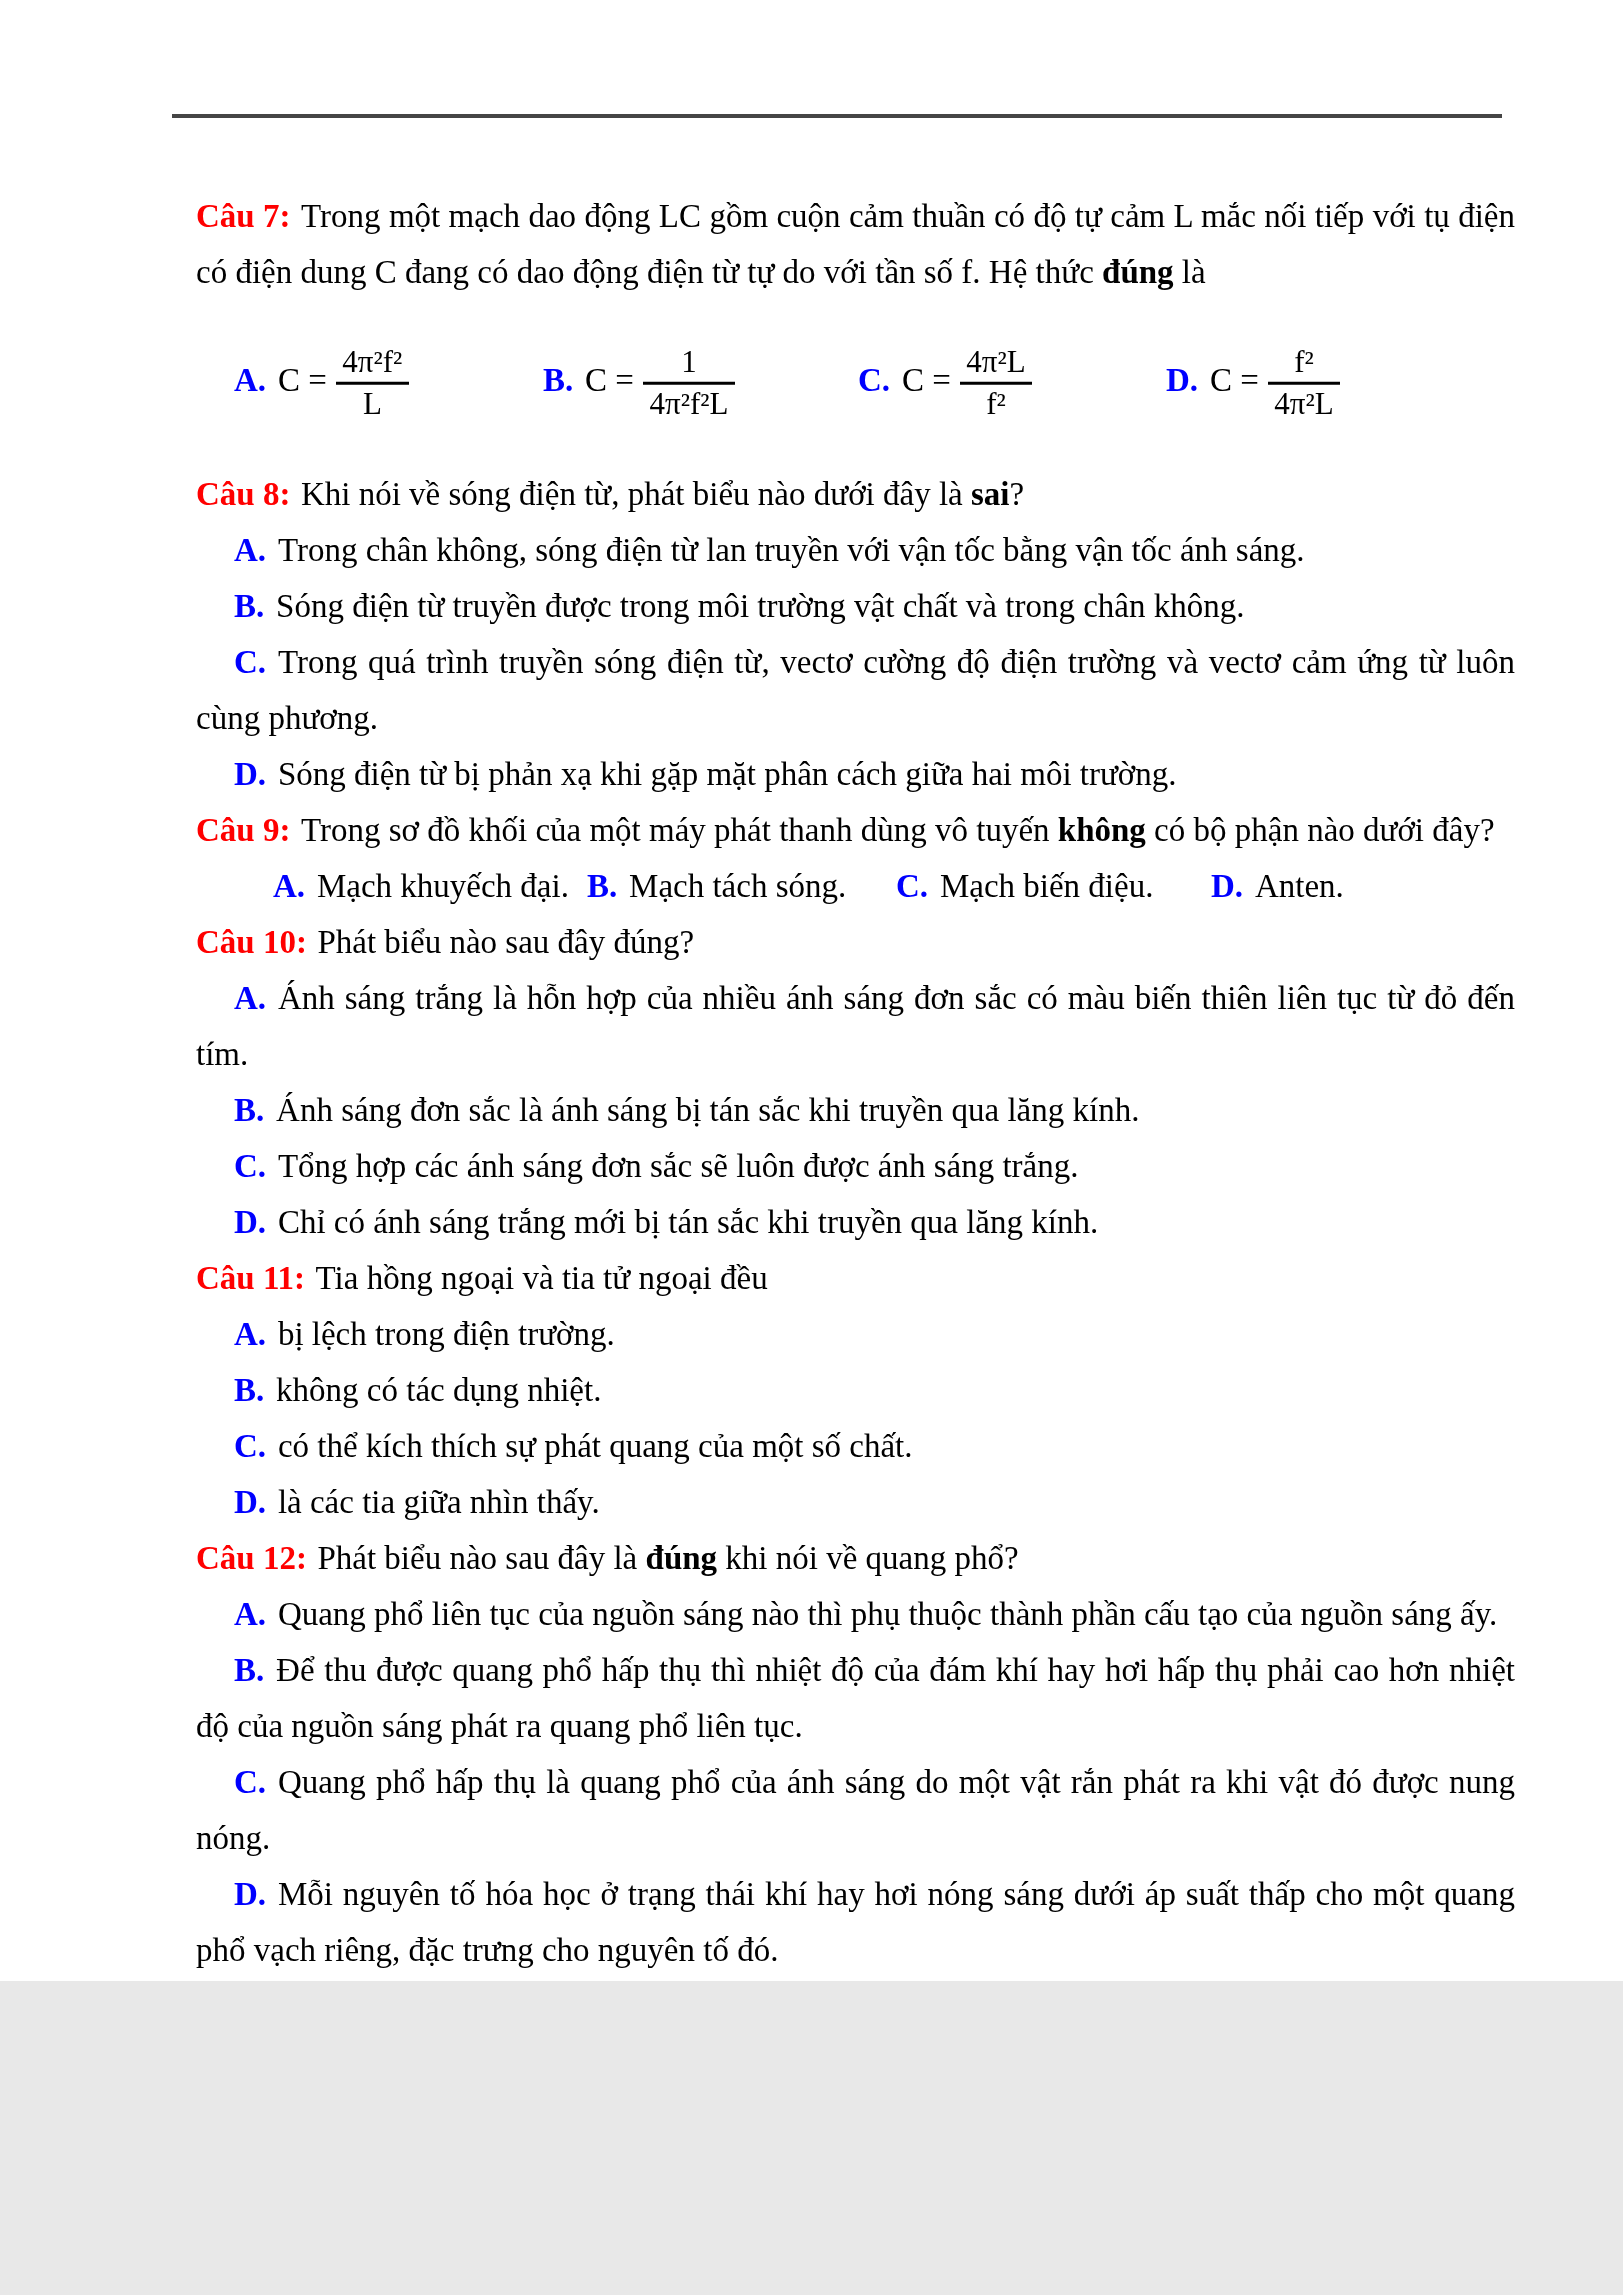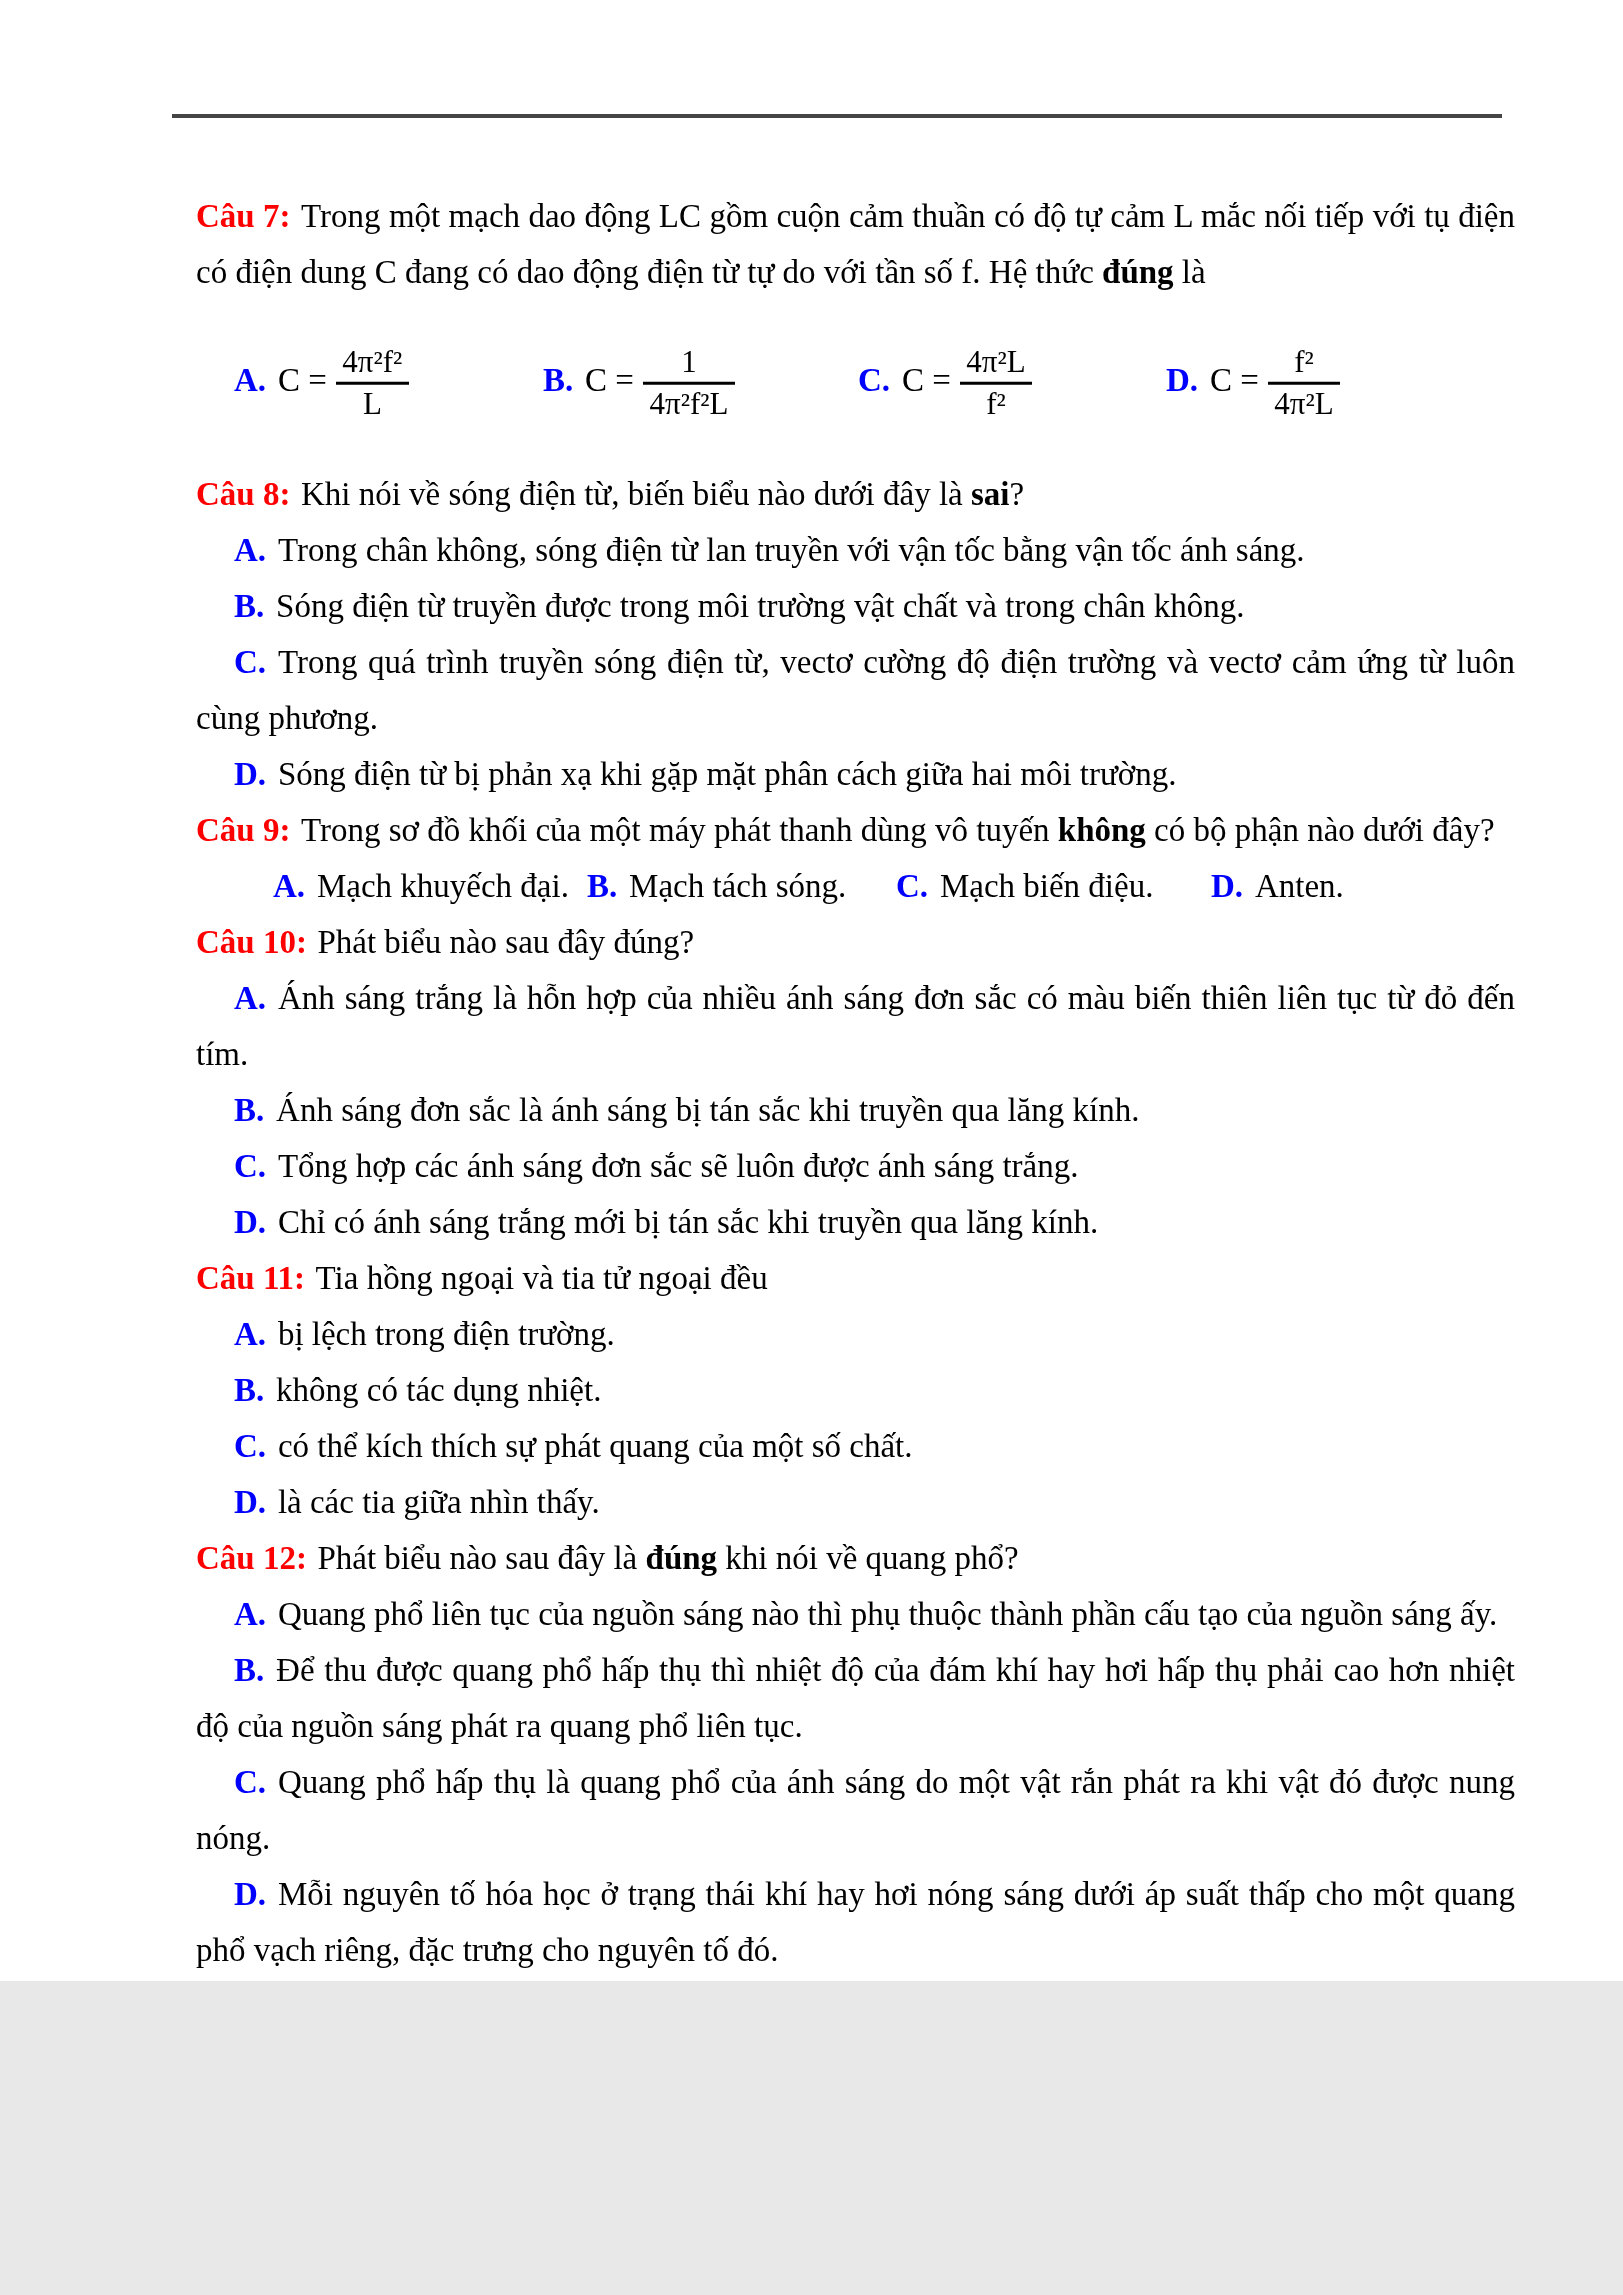--- a/index.html
+++ b/index.html
@@ -59,21 +59,21 @@
       <p class="qp"><b class="qlabel">Câu 7:</b><span>Trong một mạch dao động LC gồm cuộn cảm thuần có độ tự cảm L mắc nối tiếp với tụ điện có điện dung C đang có dao động điện từ tự do với tần số f. Hệ thức </span><b>đúng</b><span> là</span></p>
       <div class="formula-row">
         <span class="fopt c1"><b class="letter">A.</b><span class="lhs">C =</span><span class="frac"><span class="num">4π²f²</span><span class="den">L</span></span></span>
         <span class="fopt c2"><b class="letter">B.</b><span class="lhs">C =</span><span class="frac"><span class="num">1</span><span class="den">4π²f²L</span></span></span>
         <span class="fopt c3"><b class="letter">C.</b><span class="lhs">C =</span><span class="frac"><span class="num">4π²L</span><span class="den">f²</span></span></span>
         <span class="fopt c4"><b class="letter">D.</b><span class="lhs">C =</span><span class="frac"><span class="num">f²</span><span class="den">4π²L</span></span></span>
       </div>
     </div>
 
     <div>
-      <p class="qp"><b class="qlabel">Câu 8:</b><span>Khi nói về sóng điện từ, biến biểu nào dưới đây là </span><b>sai</b><span>?</span></p>
+      <p class="qp"><b class="qlabel">Câu 8:</b><span>Khi nói về sóng điện từ, phát biểu nào dưới đây là </span><b>sai</b><span>?</span></p>
       <p class="opt"><b class="letter">A.</b><span>Trong chân không, sóng điện từ lan truyền với vận tốc bằng vận tốc ánh sáng.</span></p>
       <p class="opt"><b class="letter">B.</b><span>Sóng điện từ truyền được trong môi trường vật chất và trong chân không.</span></p>
       <p class="opt"><b class="letter">C.</b><span>Trong quá trình truyền sóng điện từ, vectơ cường độ điện trường và vectơ cảm ứng từ luôn cùng phương.</span></p>
       <p class="opt"><b class="letter">D.</b><span>Sóng điện từ bị phản xạ khi gặp mặt phân cách giữa hai môi trường.</span></p>
     </div>
 
     <div>
       <p class="qp"><b class="qlabel">Câu 9:</b><span>Trong sơ đồ khối của một máy phát thanh dùng vô tuyến </span><b>không</b><span> có bộ phận nào dưới đây?</span></p>
       <div class="inline-row">
         <span class="iopt c1"><b class="letter">A.</b><span>Mạch khuyếch đại.</span></span>

